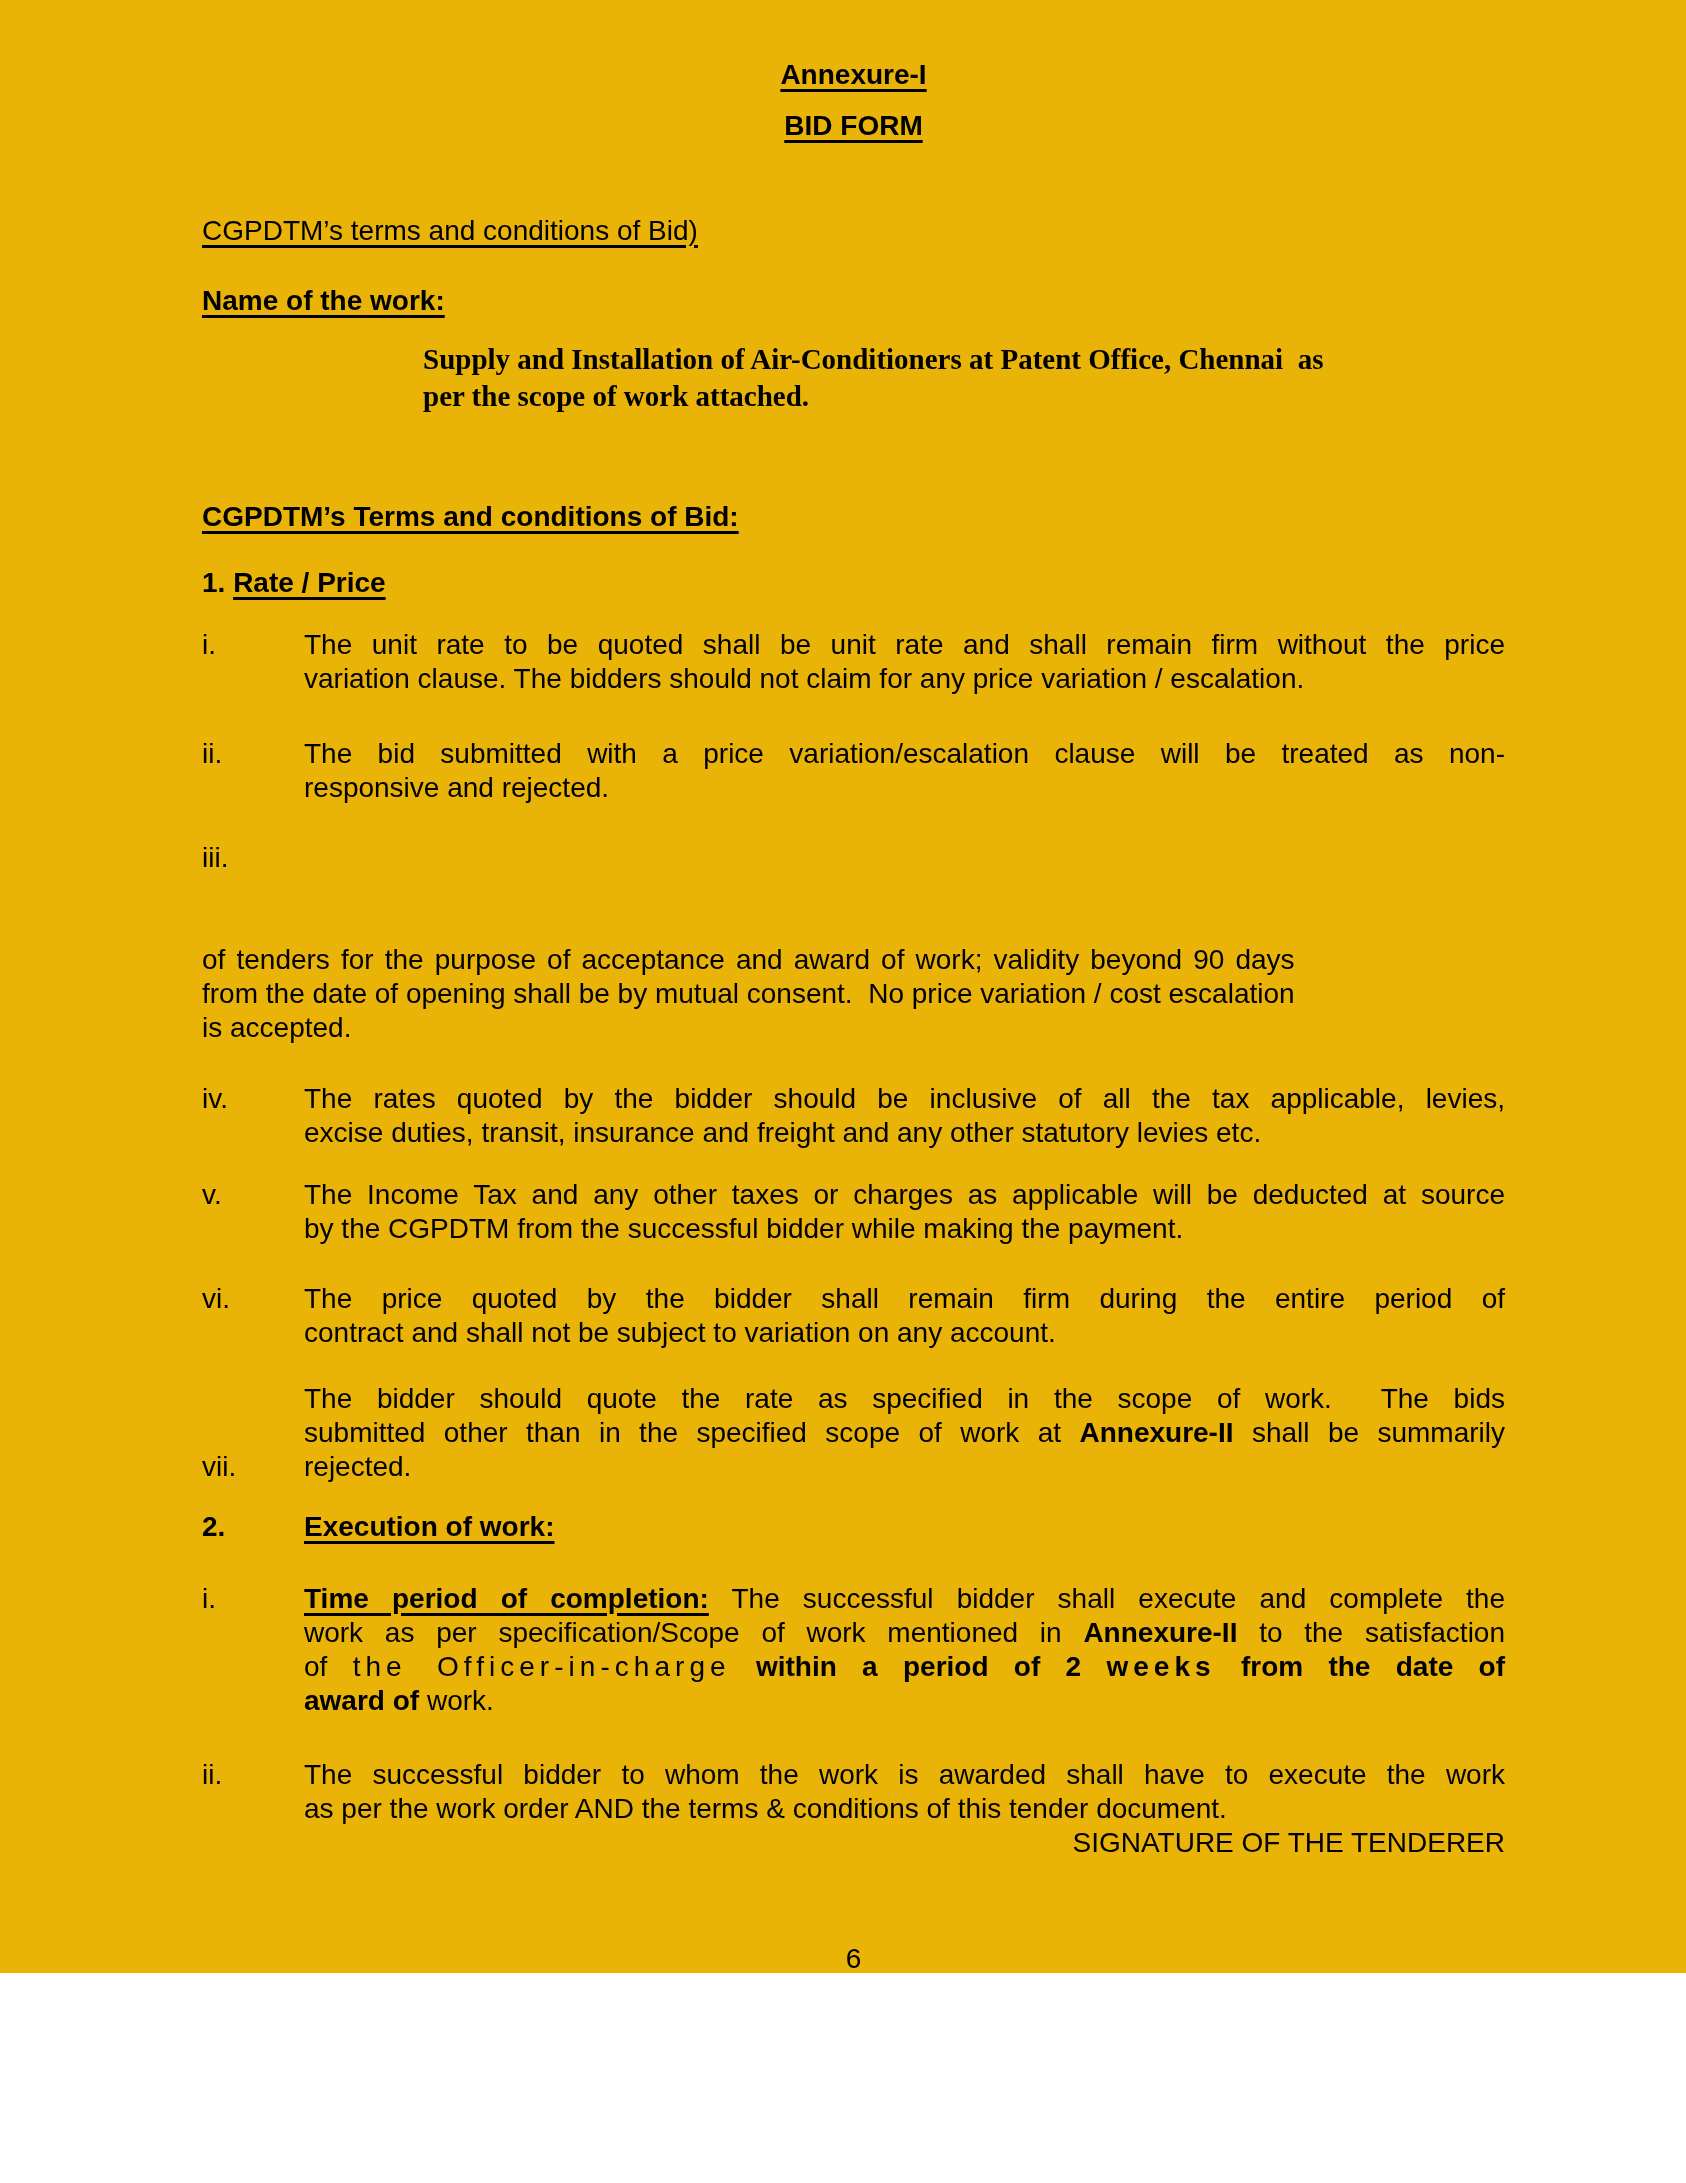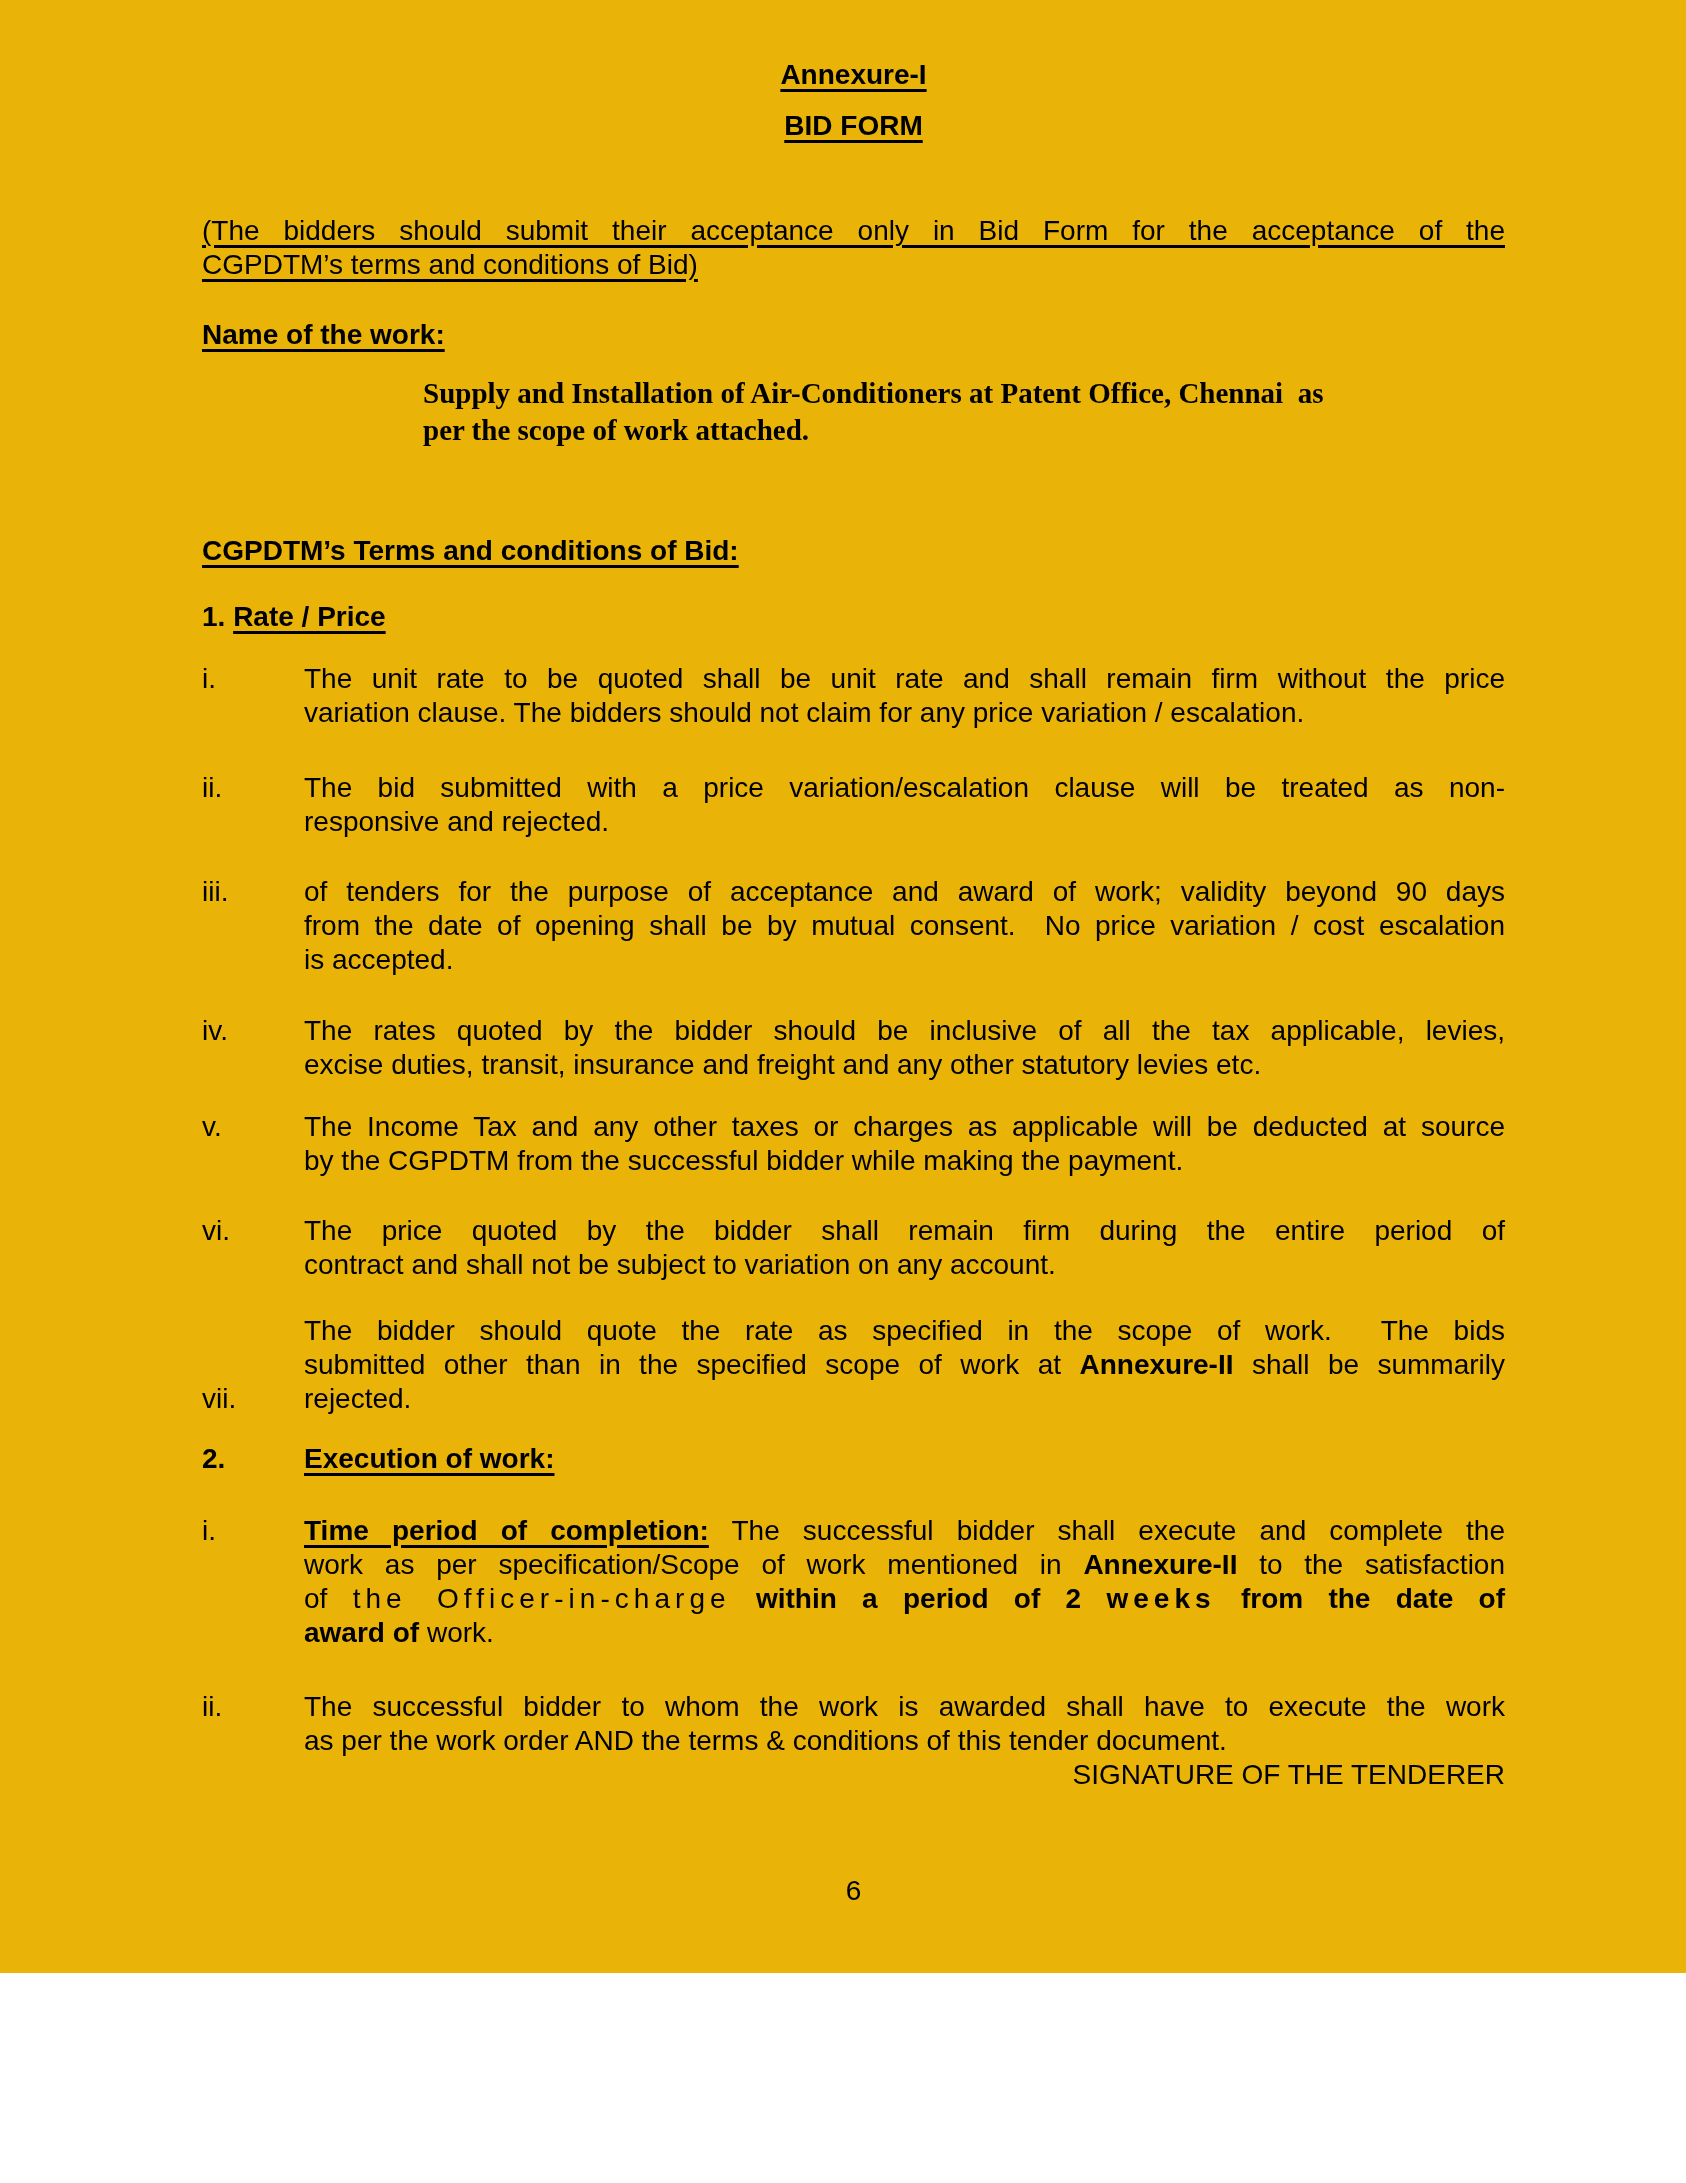--- a/index.html
+++ b/index.html
@@ -41,21 +41,20 @@
 
 <div class="page">
   <div class="content">
       <div class="blk center" style="margin-top: 58px;">
         <div class="ln"><span class="b u">Annexure-I</span></div>
       </div>
       <div class="blk center" style="margin-top: 17px;">
         <div class="ln"><span class="b u">BID FORM</span></div>
       </div>
       <div class="blk p" style="margin-top: 71px;">
-        <div class="ln just"><span class="u">(The bidders should submit their acceptance only in Bid Form for the acceptance of the</span></div>
         <div class="ln"><span class="u">CGPDTM’s terms and conditions of Bid)</span></div>
       </div>
       <div class="blk p" style="margin-top: 36px;">
         <div class="ln"><span class="b u">Name of the work:</span></div>
       </div>
       <div class="blk serif" style="margin-top: 22.5px;">
         <div class="ln"><span>Supply and Installation of Air-Conditioners at Patent Office, Chennai&nbsp; as</span></div>
         <div class="ln"><span>per the scope of work attached.</span></div>
       </div>
       <div class="blk p" style="margin-top: 85px;">
@@ -71,21 +70,21 @@
           <div class="ln"><span>variation clause. The bidders should not claim for any price variation / escalation.</span></div>
         </div>
       </div>
       <div class="blk li" style="margin-top: 41px;">
         <div class="mk">ii.</div>
         <div class="bd">
           <div class="ln just"><span>The bid submitted with a price variation/escalation clause will be treated as non-</span></div>
           <div class="ln"><span>responsive and rejected.</span></div>
         </div>
       </div>
-      <div class="blk li" style="margin-top: 36px;">
+      <div class="blk li" style="margin-top: 36px; flex-direction: column;">
         <div class="mk">iii.</div>
         <div class="bd">
           <div class="ln just"><span>of tenders for the purpose of acceptance and award of work; validity beyond 90 days</span></div>
           <div class="ln just"><span>from the date of opening shall be by mutual consent.&nbsp; No price variation / cost escalation</span></div>
           <div class="ln"><span>is accepted.</span></div>
         </div>
       </div>
       <div class="blk li" style="margin-top: 37px;">
         <div class="mk">iv.</div>
         <div class="bd">

